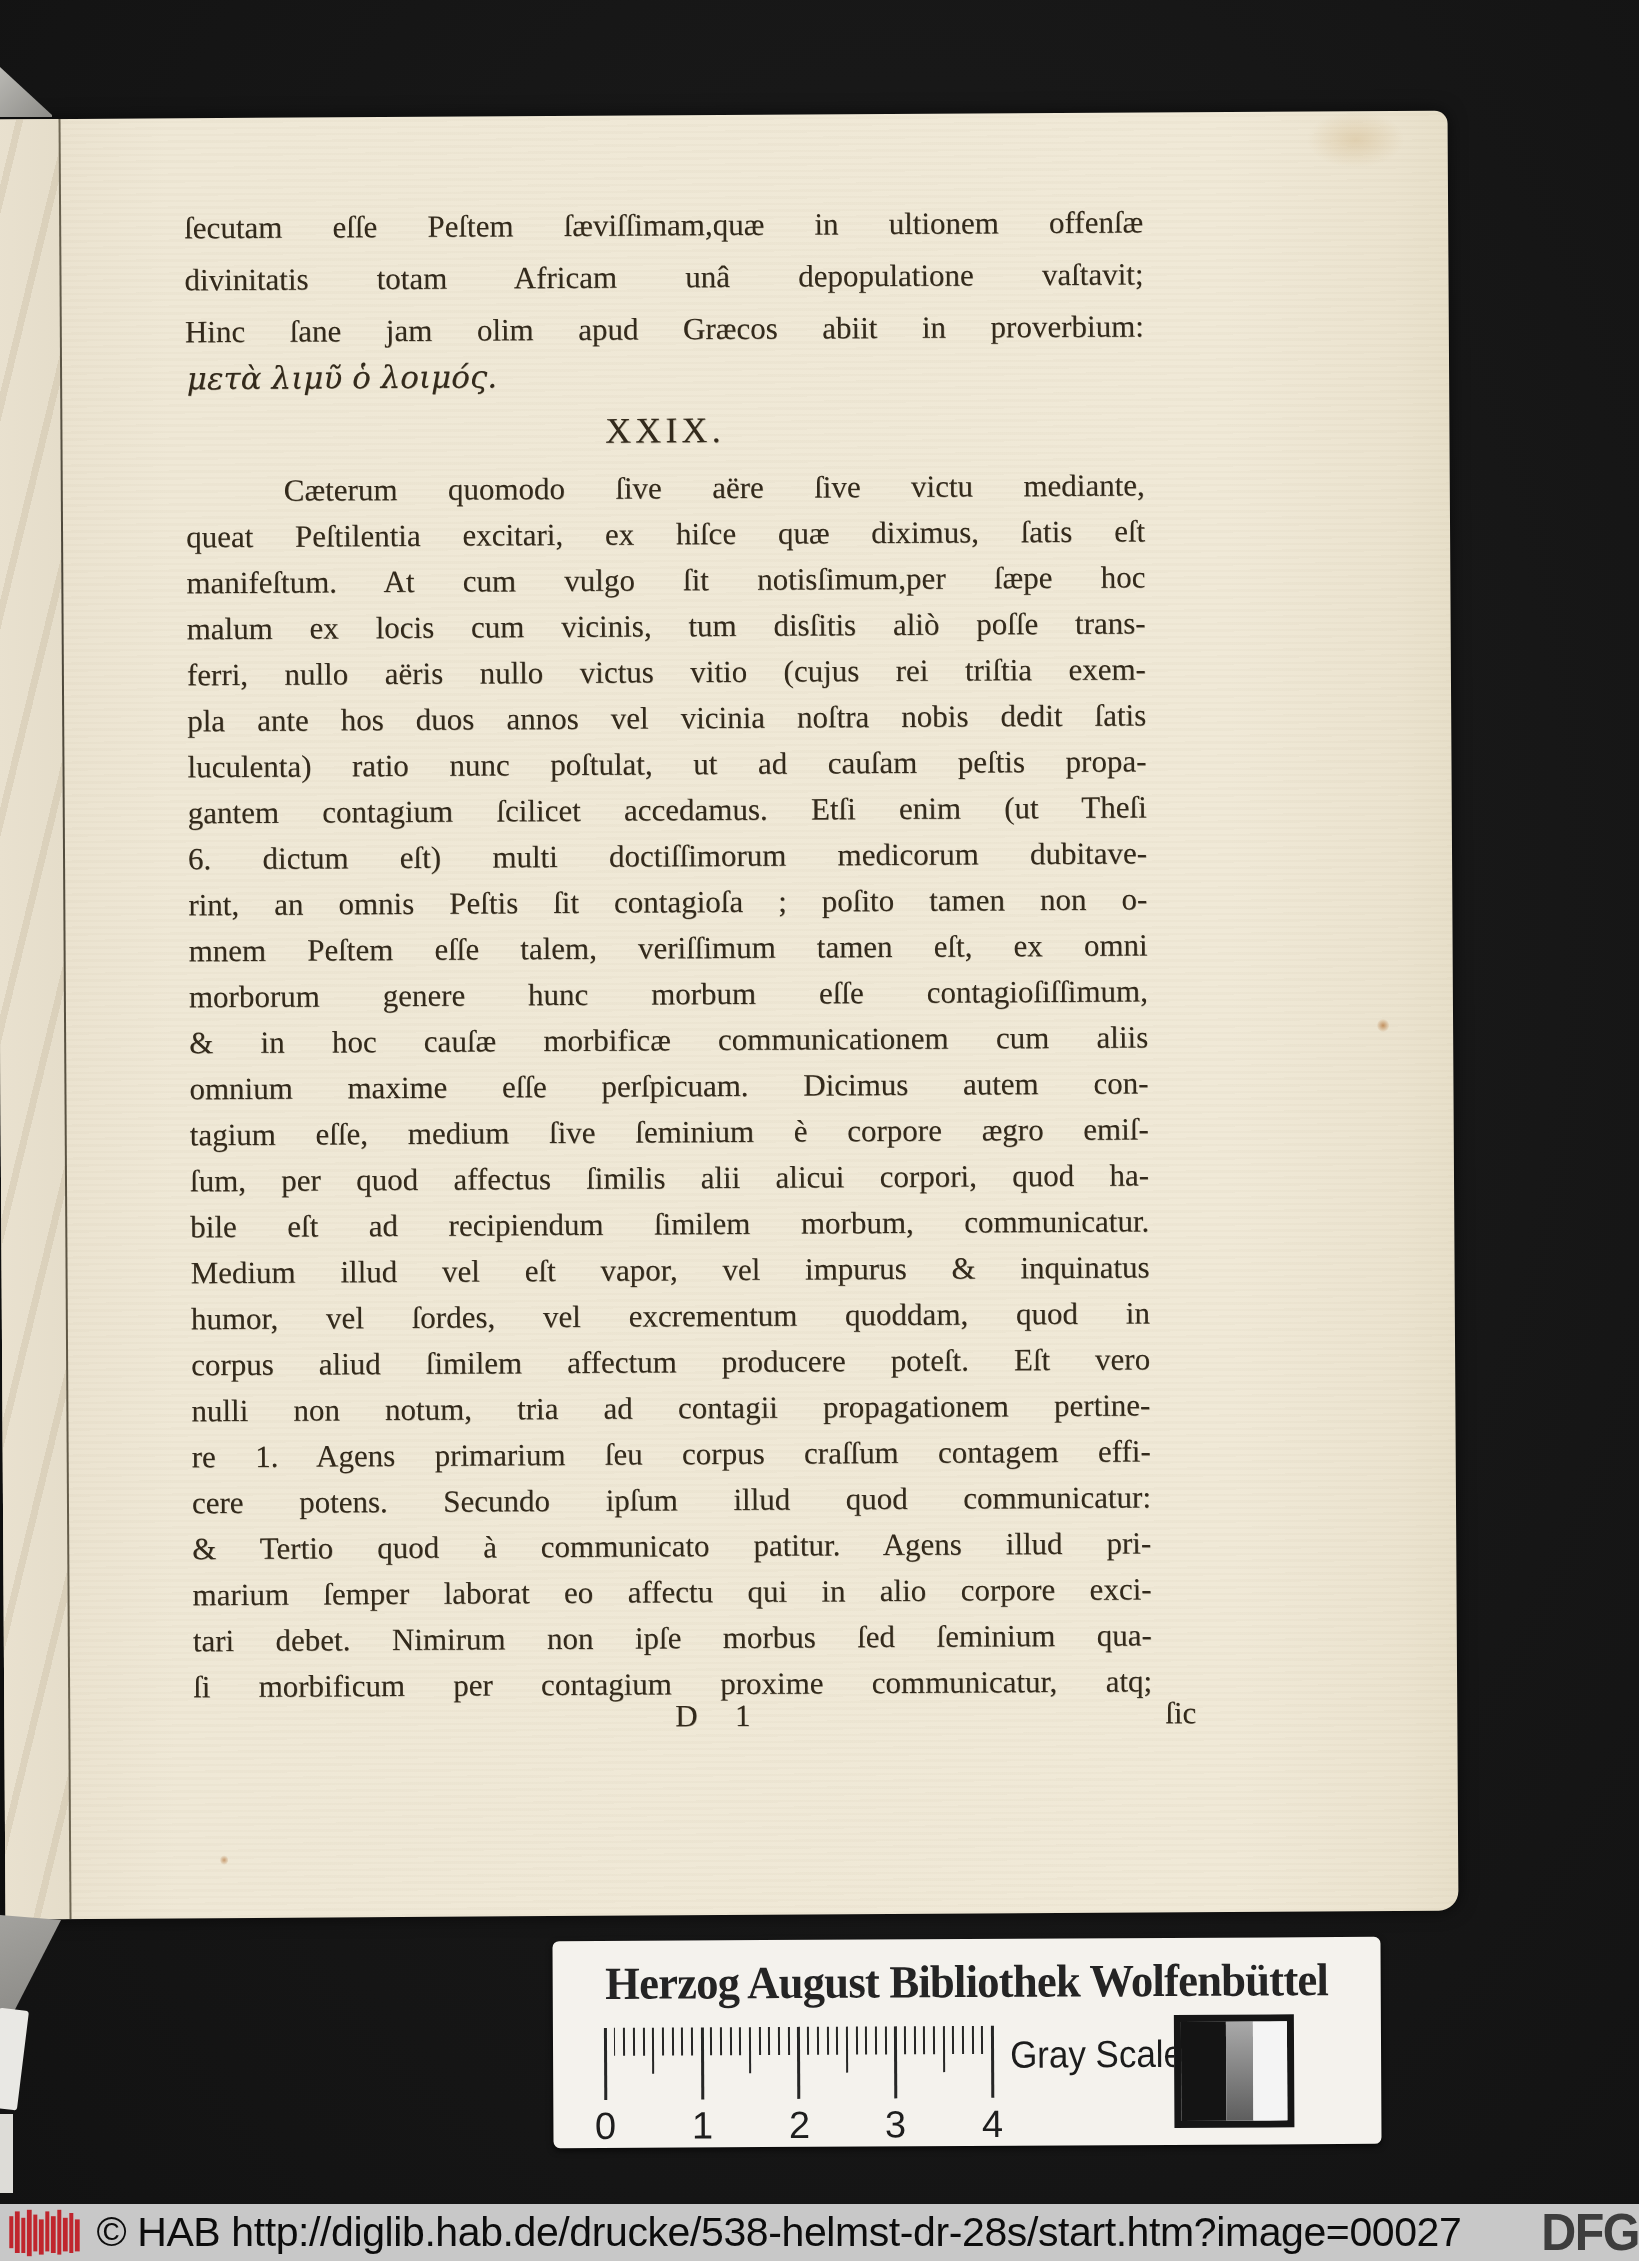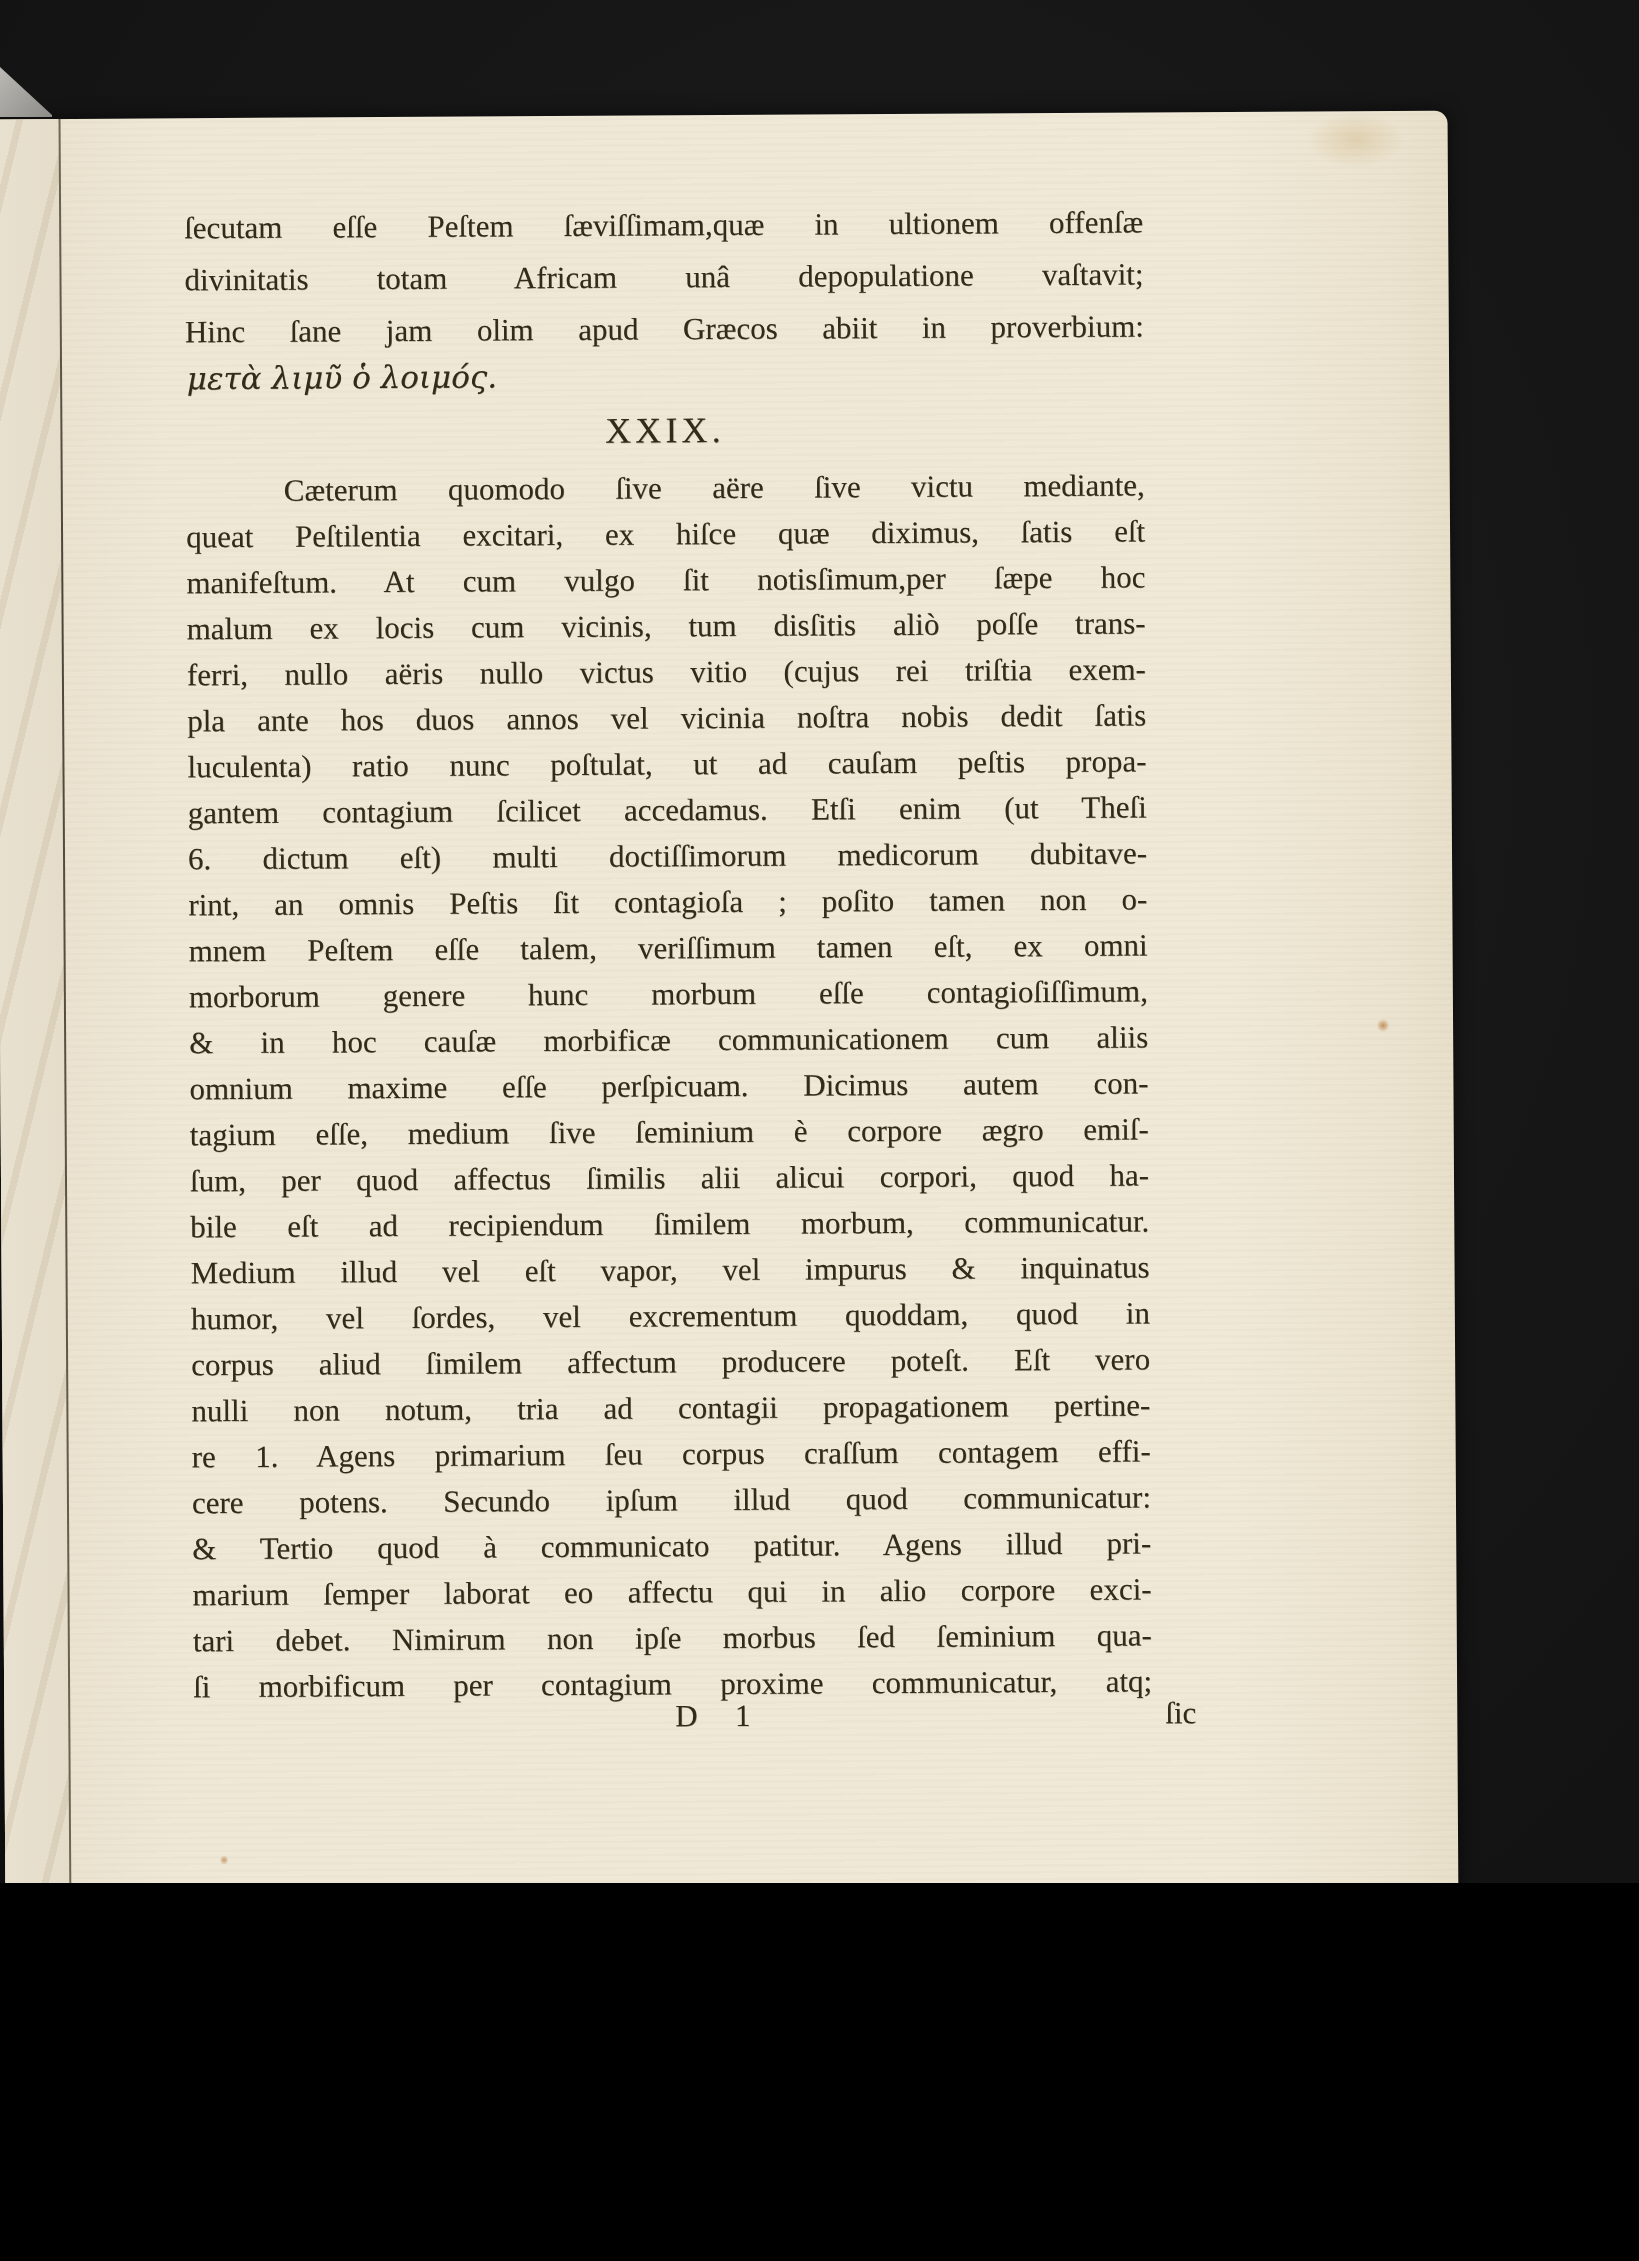--- a/index.html
+++ b/index.html
@@ -1,16 +1,16 @@
 <!DOCTYPE html>
 <html style="--background: #191919; --page: #efe8d6; --ink: #332a1c; --footer_bar: #c8c8c8; --hab_red: #c0252d; --dfg_gray: #3d3d3d;font-size:13px"><head>
 <meta charset="utf-8">
 <style>
   html,body{margin:0;padding:0;background:#000;}
-  .stage{position:relative;width:1640px;height:1883px;overflow:hidden;
+  .stage{position:relative;width:1640px;height:2261px;overflow:hidden;
          background:radial-gradient(ellipse at 55% 40%, #1d1d1d 0%, #161616 60%, #121212 100%);
          font-family:"Liberation Serif",serif;}
 
   
   .page{position:absolute;left:0;top:115px;width:1453px;height:1800px;
         background:linear-gradient(90deg,#e2dac5 0px,#ebe3d0 70px,#efe8d6 172px,#f0e9d7 1230px,#ebe3cf 1398px,#e7dfc9 100%);
         border-radius:0 13px 19.7px 0;
         transform:rotate(-0.35deg);
         box-shadow:0 0 18px rgba(0,0,0,.6);}
   .page::before{content:"";position:absolute;inset:0;border-radius:inherit;pointer-events:none;
@@ -220,17 +220,18 @@
         <rect x="32" y="7" width="5" height="46"></rect>
         <rect x="39" y="13" width="6" height="44"></rect>
         <rect x="47" y="3" width="5" height="50"></rect>
         <rect x="54" y="9" width="6" height="46"></rect>
         <rect x="62" y="1" width="5" height="56"></rect>
         <rect x="69" y="11" width="6" height="42"></rect>
         <rect x="77" y="5" width="5" height="50"></rect>
         <rect x="84" y="13" width="6" height="40"></rect>
       </g>
     </svg>
+    <div class="footer-text">© HAB http://diglib.hab.de/drucke/538-helmst-dr-28s/start.htm?image=00027</div>
     <div class="dfg-logo">DFG</div>
   </div>
 
 </div>
 
 
 </body></html>

